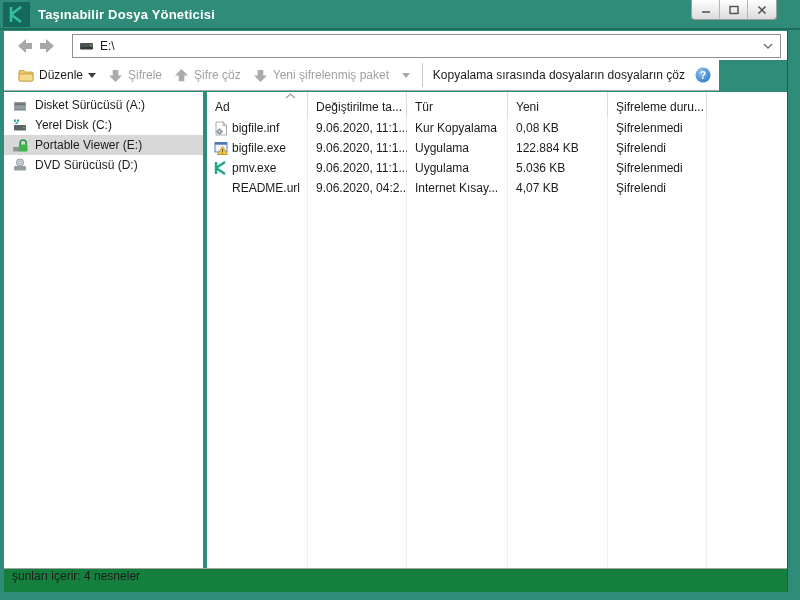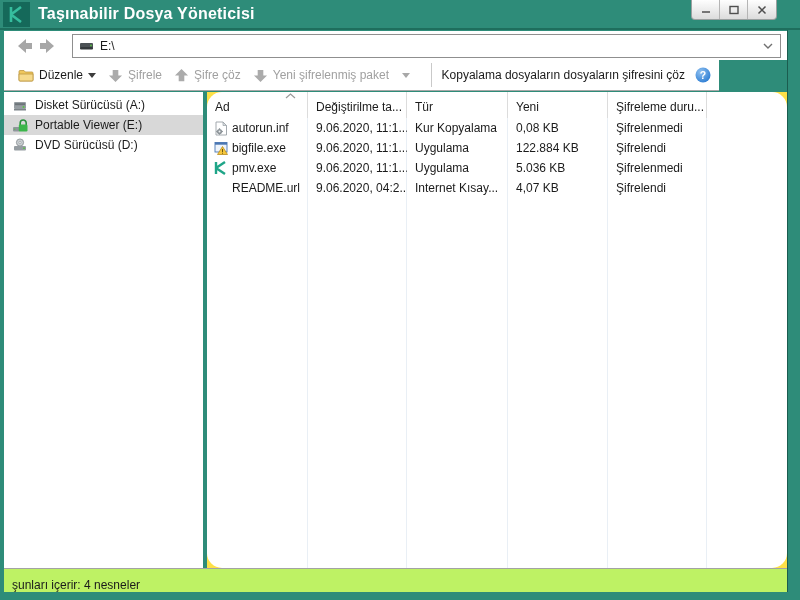--- a/index.html
+++ b/index.html
@@ -10,21 +10,21 @@
     font-family:"Liberation Sans","DejaVu Sans",sans-serif;
     font-size:12px;color:#1b1b1b;overflow:hidden;
   }
   
   .titlebar{position:absolute;left:0;top:0;right:0;height:30px;background:#2E8C79;}
   .titlebar::after{content:"";position:absolute;left:0;right:0;bottom:0;height:2px;background:#1E6E5D;}
   .k-badge{position:absolute;left:3px;top:2px;width:27px;height:25px;background:#15695A;
     display:flex;align-items:center;justify-content:center;}
   .k-badge svg{display:block;}
   .win-title{position:absolute;left:38px;top:0;height:28px;display:flex;align-items:center;
-    color:#fff;font-weight:bold;font-size:16px;letter-spacing:.2px;}
+    color:#fff;font-weight:bold;font-size:13px;letter-spacing:.2px;}
   .win-controls{position:absolute;right:23px;top:0;height:20px;display:flex;
     border:1px solid #9aa0a0;border-top:none;border-radius:0 0 4px 4px;overflow:hidden;
     background:linear-gradient(#fefefe,#dcdcdc);}
   .win-btn{width:28px;height:19px;display:flex;align-items:center;justify-content:center;
     border-right:1px solid #b5b5b5;cursor:default;}
   .win-btn:last-child{border-right:none;}
   
   .navbar{position:absolute;left:4px;top:31px;width:783px;height:29px;background:#fff;
     display:flex;align-items:center;padding:0 6px 0 10px;}
   .nav-btn{width:22px;height:18px;display:flex;align-items:center;justify-content:center;}
@@ -38,38 +38,38 @@
   .tb-btn .lbl{color:#1b1b1b;}
   .tb-btn.disabled .lbl{color:#a0a0a0;}
   .tb-right{margin-left:auto;display:flex;align-items:center;gap:10px;}
   .tb-sep{width:1px;height:24px;background:#c9c9c9;}
   
   .content{position:absolute;left:4px;top:92px;width:783px;bottom:32px;background:#fde047;display:flex;}
   .sidebar{width:199px;background:#fff;padding-top:3px;}
   .side-item{height:20px;display:flex;align-items:center;gap:7px;padding-left:8px;}
   .side-item.selected{background:#d8d8d8;}
   .teal-sep{width:4px;background:#2E8C79;}
-  .filelist{flex:1;position:relative;background:#fff;border-radius:15px;}
+  .filelist{flex:1;position:relative;background:#fff;}
   .collines{position:absolute;top:26px;bottom:0;left:0;right:0;pointer-events:none;}
   .colline{position:absolute;top:0;bottom:0;width:1px;background:#e9eff5;}
   .fl-header{position:relative;display:grid;grid-template-columns:101px 99px 101px 100px 99px 1fr;
     height:26px;align-items:end;}
   .fl-header .hcell{padding:0 0 4px 8px;border-right:1px solid #dcdcdc;height:26px;
     display:flex;align-items:flex-end;overflow:hidden;white-space:nowrap;}
   .fl-header .hcell:last-child{border-right:none;}
   .sort-mark{position:absolute;left:78px;top:1px;}
   .frow{display:grid;grid-template-columns:101px 99px 101px 100px 99px 1fr;height:20px;
     align-items:center;position:relative;}
   .cell{padding-left:8px;white-space:nowrap;overflow:hidden;}
   .c-name{display:flex;align-items:center;gap:4px;padding-left:6px;}
   .ficon{width:15px;height:15px;display:inline-flex;align-items:center;justify-content:center;flex:none;}
   .sicon{width:16px;height:16px;display:inline-flex;align-items:center;justify-content:center;flex:none;}
   
-  .statusbar{position:absolute;left:4px;width:783px;bottom:8px;height:24px;background:#bef264;
-    border-top:1px solid #a3a3a3;display:flex;align-items:flex-end;padding-left:8px;}
+  .statusbar{position:absolute;left:4px;width:783px;bottom:8px;height:24px;background:#15803d;
+    border-top:1px solid #a3a3a3;display:flex;align-items:flex-start;padding-left:8px;}
   
   .edge-line{position:absolute;top:30px;bottom:8px;left:787px;width:1px;background:#1B5C4F;}
 </style>
 </head>
 <body>
 
 <div class="window">
 
   <div class="titlebar">
     <div class="k-badge">
@@ -148,21 +148,21 @@
       <svg width="15" height="15" viewBox="0 0 16 16">
         <polygon points="5,2 11,2 11,8 15,8 8,15 1,8 5,8" fill="#ababab"></polygon>
       </svg>
       <span class="lbl">Yeni şifrelenmiş paket</span>
       <svg width="8" height="5" viewBox="0 0 8 5" style="margin-left:8px">
         <polygon points="0,0 8,0 4,5" fill="#a8a8a8"></polygon>
       </svg>
     </div>
     <div class="tb-right">
       <div class="tb-sep"></div>
-      <span>Kopyalama dosyaların dosyaların şifresini çöz</span>
+      <span>Kopyalama sırasında dosyaların dosyaların çöz</span>
       <svg width="16" height="16" viewBox="0 0 16 16">
         <defs>
           <radialGradient id="hg" cx="35%" cy="30%" r="75%">
             <stop offset="0%" stop-color="#8FC0F0"></stop>
               <stop offset="100%" stop-color="#2F7FD4"></stop>
           </radialGradient>
         </defs>
         <circle cx="8" cy="8" r="7.5" fill="url(#hg)"></circle>
         <text x="8" y="12" text-anchor="middle" font-size="10.5" font-weight="bold" fill="#fff" font-family="Liberation Sans, sans-serif">?</text>
       </svg>
@@ -175,20 +175,32 @@
       <div class="side-item">
         <span class="sicon">
           <svg width="16" height="16" viewBox="0 0 16 16">
             <rect x="2" y="5" width="12" height="7" rx="1" fill="#969da2"></rect>
             <rect x="3" y="6.2" width="10" height="2" fill="#6d7479"></rect>
             <circle cx="11.5" cy="10" r="1" fill="#57c443"></circle>
             <rect x="2" y="12" width="12" height="1.5" fill="#7d8489"></rect>
           </svg>
         </span>
         <span>Disket Sürücüsü (A:)</span>
+      </div>
+      <div class="side-item">
+        <span class="sicon">
+          <svg width="16" height="16" viewBox="0 0 16 16">
+            <rect x="2" y="2.5" width="2.2" height="2.2" fill="#2aa893"></rect>
+            <rect x="5" y="2.5" width="2.2" height="2.2" fill="#2aa893"></rect>
+            <rect x="3.5" y="5.2" width="2.2" height="1.8" fill="#2aa893"></rect>
+            <rect x="2" y="8" width="12" height="5.5" rx="1" fill="#5c6366"></rect>
+            <circle cx="12" cy="10.8" r="1" fill="#57c443"></circle>
+          </svg>
+        </span>
+        <span>Yerel Disk (C:)</span>
       </div>
       <div class="side-item selected">
         <span class="sicon">
           <svg width="16" height="16" viewBox="0 0 16 16">
             <rect x="1" y="10" width="7" height="4.5" rx="1" fill="#8f969b"></rect>
             <circle cx="2.8" cy="12.2" r="0.7" fill="#57c443"></circle>
             <path d="M8.2 8 v-2 a3 3 0 0 1 6 0 v2" fill="none" stroke="#27913b" stroke-width="1.6"></path>
             <rect x="6.8" y="7.5" width="8.7" height="7" rx="1.2" fill="#3BB54A"></rect>
           </svg>
         </span>
@@ -237,21 +249,21 @@
               <path d="M2 1 h7 l3.5 3.5 V14 H2 Z" fill="#fff" stroke="#9aa0a6" stroke-width="0.9"></path>
               <path d="M9 1 l3.5 3.5 H9 Z" fill="#d9dde1" stroke="#9aa0a6" stroke-width="0.7"></path>
               <circle cx="5.5" cy="10.5" r="2.6" fill="#8d9499"></circle>
               <circle cx="5.5" cy="10.5" r="1" fill="#eef1f2"></circle>
               <rect x="4.9" y="7.2" width="1.2" height="1.4" fill="#8d9499"></rect>
               <rect x="4.9" y="12.4" width="1.2" height="1.4" fill="#8d9499"></rect>
               <rect x="2.2" y="9.9" width="1.4" height="1.2" fill="#8d9499"></rect>
               <rect x="7.5" y="9.9" width="1.4" height="1.2" fill="#8d9499"></rect>
             </svg>
           </span>
-          <span>autorun.inf</span>
+          <span>bigfile.inf</span>
         </div>
         <div class="cell">9.06.2020, 11:1...</div>
         <div class="cell">Kur Kopyalama</div>
         <div class="cell">0,08 KB</div>
         <div class="cell">Şifrelenmedi</div>
         <div class="cell"></div>
       </div>
 
       <div class="frow">
         <div class="cell c-name">

